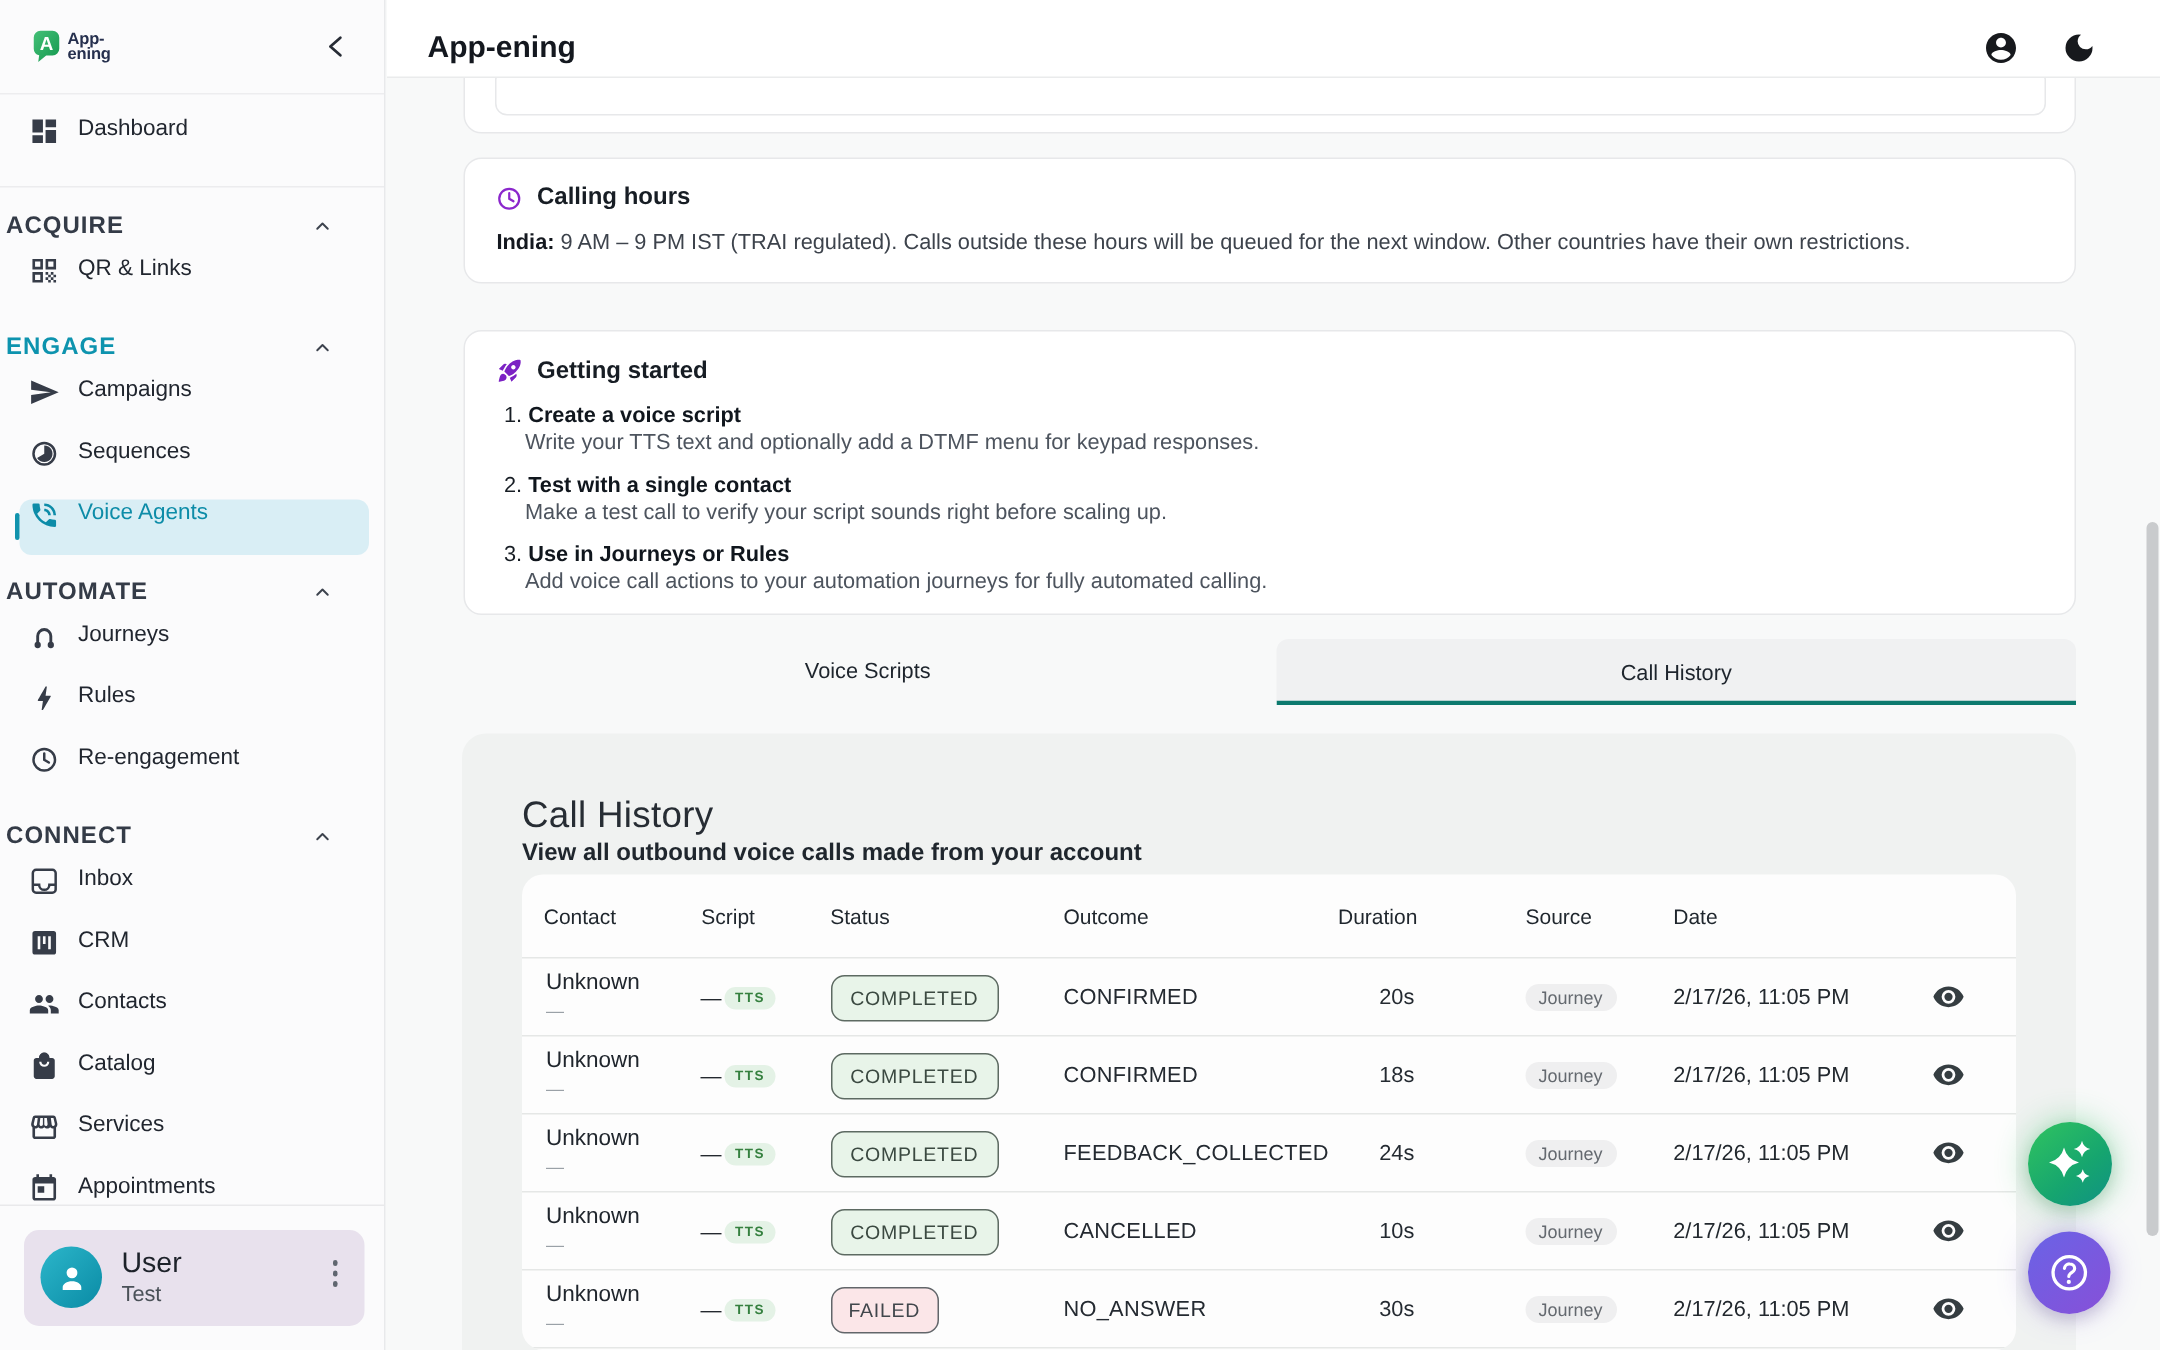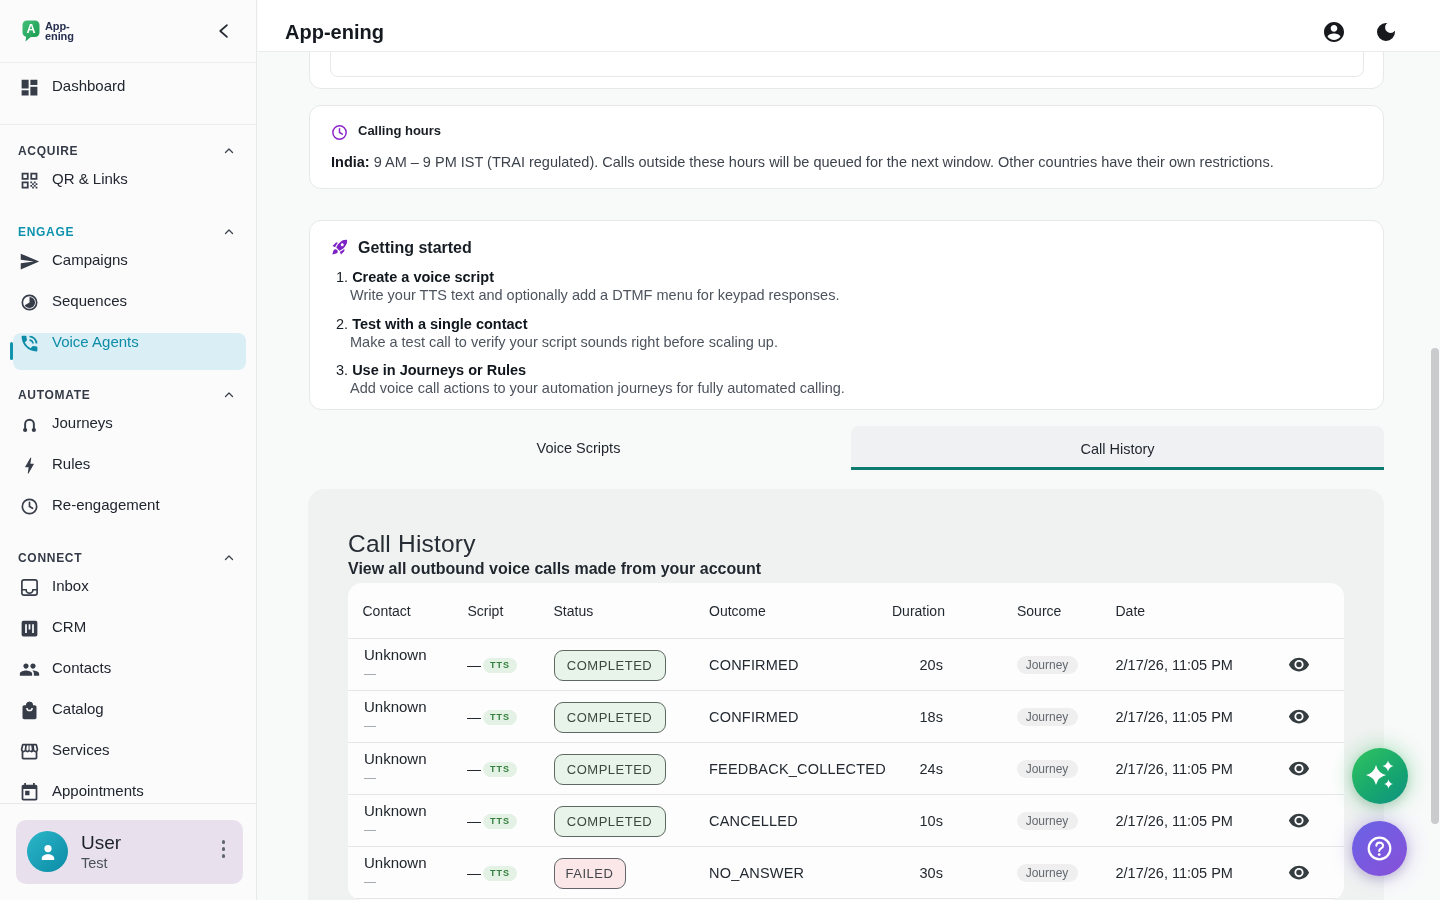--- a/index.html
+++ b/index.html
@@ -8,36 +8,36 @@
 
 #sidebar{position:absolute;left:0;top:0;width:257px;height:900px;background:#fbfbfc;border-right:1px solid #e8e9eb;z-index:6}
 .shead{height:63px;border-bottom:1px solid #ededef;display:flex;align-items:center;padding:0 22px}
 .ltxt{margin-left:5px;font-size:11px;font-weight:700;color:#26304e;line-height:10px;letter-spacing:-.1px}
 .collapse{margin-left:auto;display:flex}
 .nitem{position:absolute;left:13px;width:233px;height:37px;border-radius:8px;display:flex;align-items:flex-start;color:#21262f;font-size:15px}
 .nitem svg{margin-left:6px;flex:none;width:21px;height:21px}
 .nitem span{margin-left:12px;white-space:nowrap}
 .nitem.active{background:#d9eef5;color:#0d8ca8}
 .abar{position:absolute;left:10px;width:3px;height:18px;border-radius:3px;background:#1193ad}
-.nsec{position:absolute;left:18px;width:217px;height:16px;display:flex;align-items:center;justify-content:space-between;font-size:12px;font-weight:700;letter-spacing:.7px;color:#343b47}
+.nsec{position:absolute;left:4px;width:217px;height:16px;display:flex;align-items:center;justify-content:space-between;font-size:16px;font-weight:700;letter-spacing:.7px;color:#343b47}
 .nsec.teal{color:#0d93ae}
 .sdiv{position:absolute;left:0;width:256px;border-top:1px solid #ececee}
 .sfoot{position:absolute;left:0;bottom:0;width:256px;height:97px;background:#fbfbfc;border-top:1px solid #e9e9eb}
 .ucard{position:absolute;left:16px;top:16px;width:227px;height:64px;background:#e8e1ed;border-radius:10px}
 .uavatar{position:absolute;left:11px;top:11px;width:41px;height:41px;border-radius:50%;background:linear-gradient(135deg,#2cb6ca,#0a8ba5);display:flex;align-items:center;justify-content:center}
 .uname{position:absolute;left:65px;top:12px;font-size:19px;font-weight:400;color:#1d222a}
 .urole{position:absolute;left:65px;top:35px;font-size:14.5px;color:#4a5158}
 .udots{position:absolute;right:18px;top:20px;display:flex;flex-direction:column;gap:3.5px}
 .udots i{width:3.5px;height:3.5px;border-radius:50%;background:#606670}
 
 #topbar{position:absolute;left:258px;top:0;width:1182px;height:52px;background:#fff;border-bottom:1px solid #eaebec;z-index:5}
 .ttitle{position:absolute;left:27px;top:21px;font-size:20px;font-weight:700;color:#14181f}
 
 .card{position:absolute;left:309px;width:1075px;background:#fff;border:1px solid #e7e8ea;border-radius:12px}
-.ctitle{position:absolute;left:48px;font-size:13px;font-weight:700;color:#171d24}
+.ctitle{position:absolute;left:48px;font-size:16px;font-weight:700;color:#171d24}
 .gn{font-weight:400;color:#171d24}
 .git{position:absolute;left:26px;font-size:14.5px;font-weight:700;color:#10161d}
 .gid{position:absolute;left:40px;font-size:14.5px;color:#4d545e}
 
 .tab{position:absolute;top:426px;width:533px;height:44px;display:flex;align-items:center;justify-content:center;font-size:14.5px;color:#1e252d}
 #tab2{background:#f0f1f2;border-bottom:3px solid #0c7a6e;border-radius:8px 8px 0 0;padding-top:4px}
 
 #panel{position:absolute;left:308px;top:489px;width:1076px;height:440px;background:#f0f2f1;border-radius:16px}
 .ptitle{position:absolute;left:348px;top:530px;font-size:24.5px;color:#272d34;letter-spacing:.2px}
 .psub{position:absolute;left:348px;top:560px;font-size:16px;font-weight:700;color:#1f262d}

